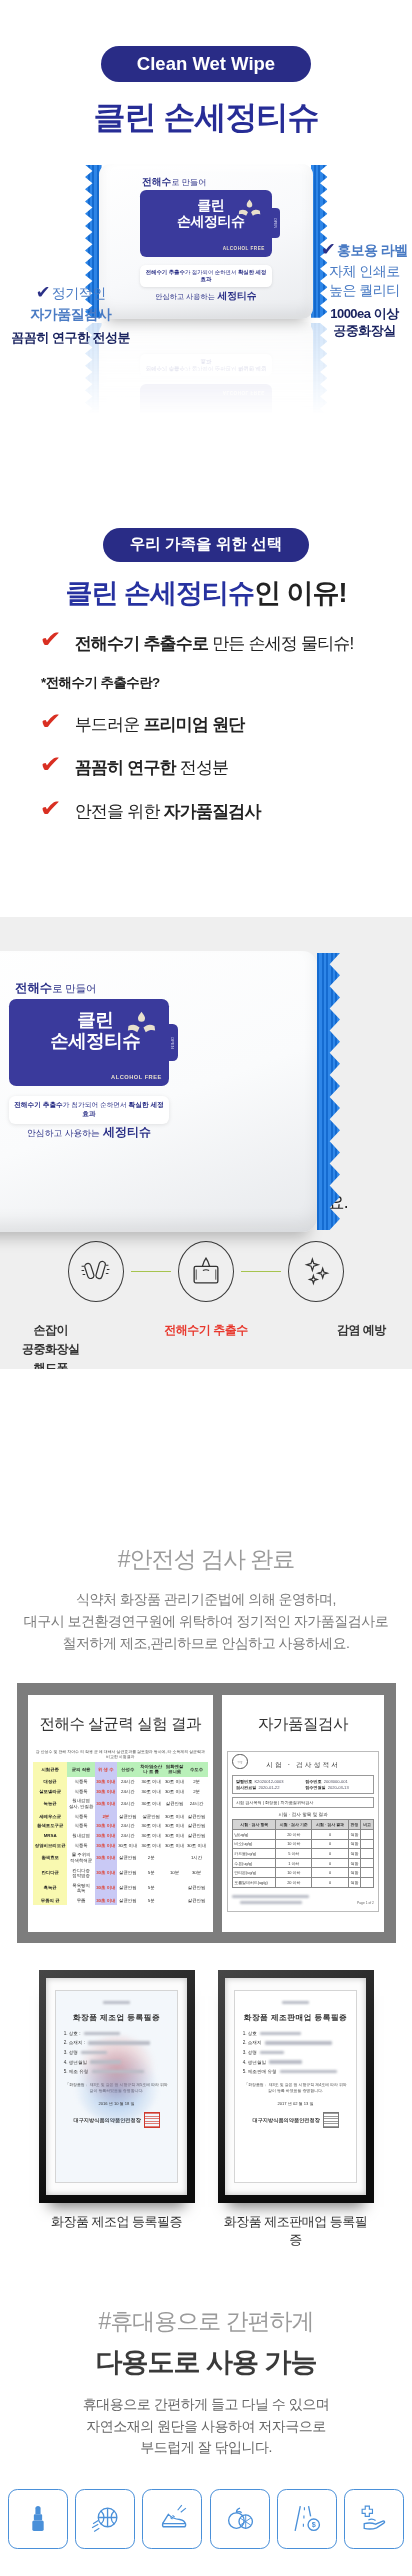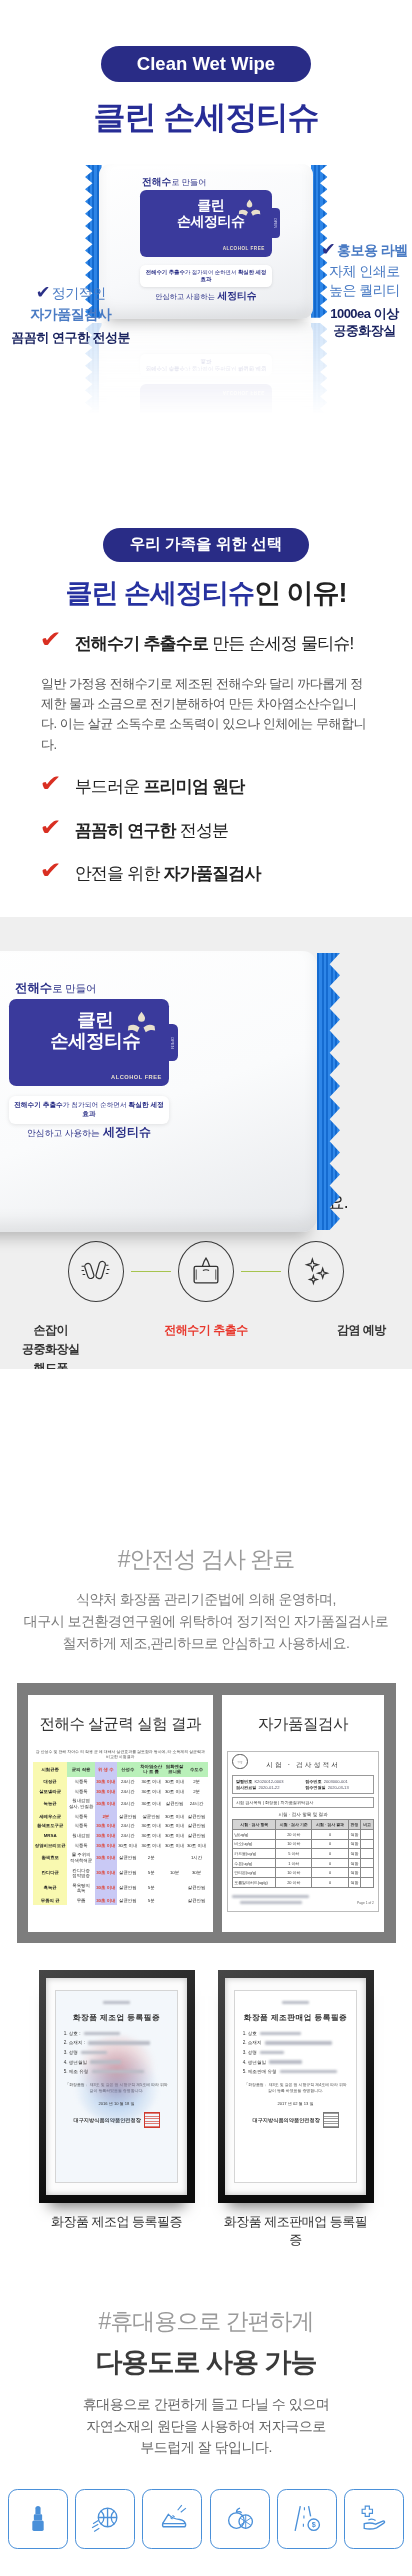--- a/index.html
+++ b/index.html
@@ -181,21 +181,21 @@
   </div>
 
   <div class="sec ctr" style="top:520px;height:397px">
     <div class="pill badge2">우리 가족을 위한 선택</div>
     <div class="h2"><span class="b">클린 손세정티슈</span><span>인 이유!</span></div>
     <div class="chk-row">
       <span class="chk">✔</span>
       <span class="chk-txt"><b>전해수기 추출수로</b><span> 만든 손세정 물티슈!</span></span>
     </div>
     <div class="q-block">
-      <div class="q-body">일반 가정용 전해수기로 제조된 전해수와 달리 까다롭게 정제한 물과 소금으로 전기분해하여 만든 차아염소산수입니다. 이는 살균 소독수로 소독력이 있으나 인체에는 무해합니다.</div>
+      <div class="q-title">*전해수기 추출수란?</div>
     </div>
     <div class="chk-row">
       <span class="chk">✔</span>
       <span class="chk-txt"><span>부드러운 </span><b>프리미엄 원단</b></span>
     </div>
     <div class="chk-row">
       <span class="chk">✔</span>
       <span class="chk-txt"><b>꼼꼼히 연구한</b><span> 전성분</span></span>
     </div>
     <div class="chk-row">

